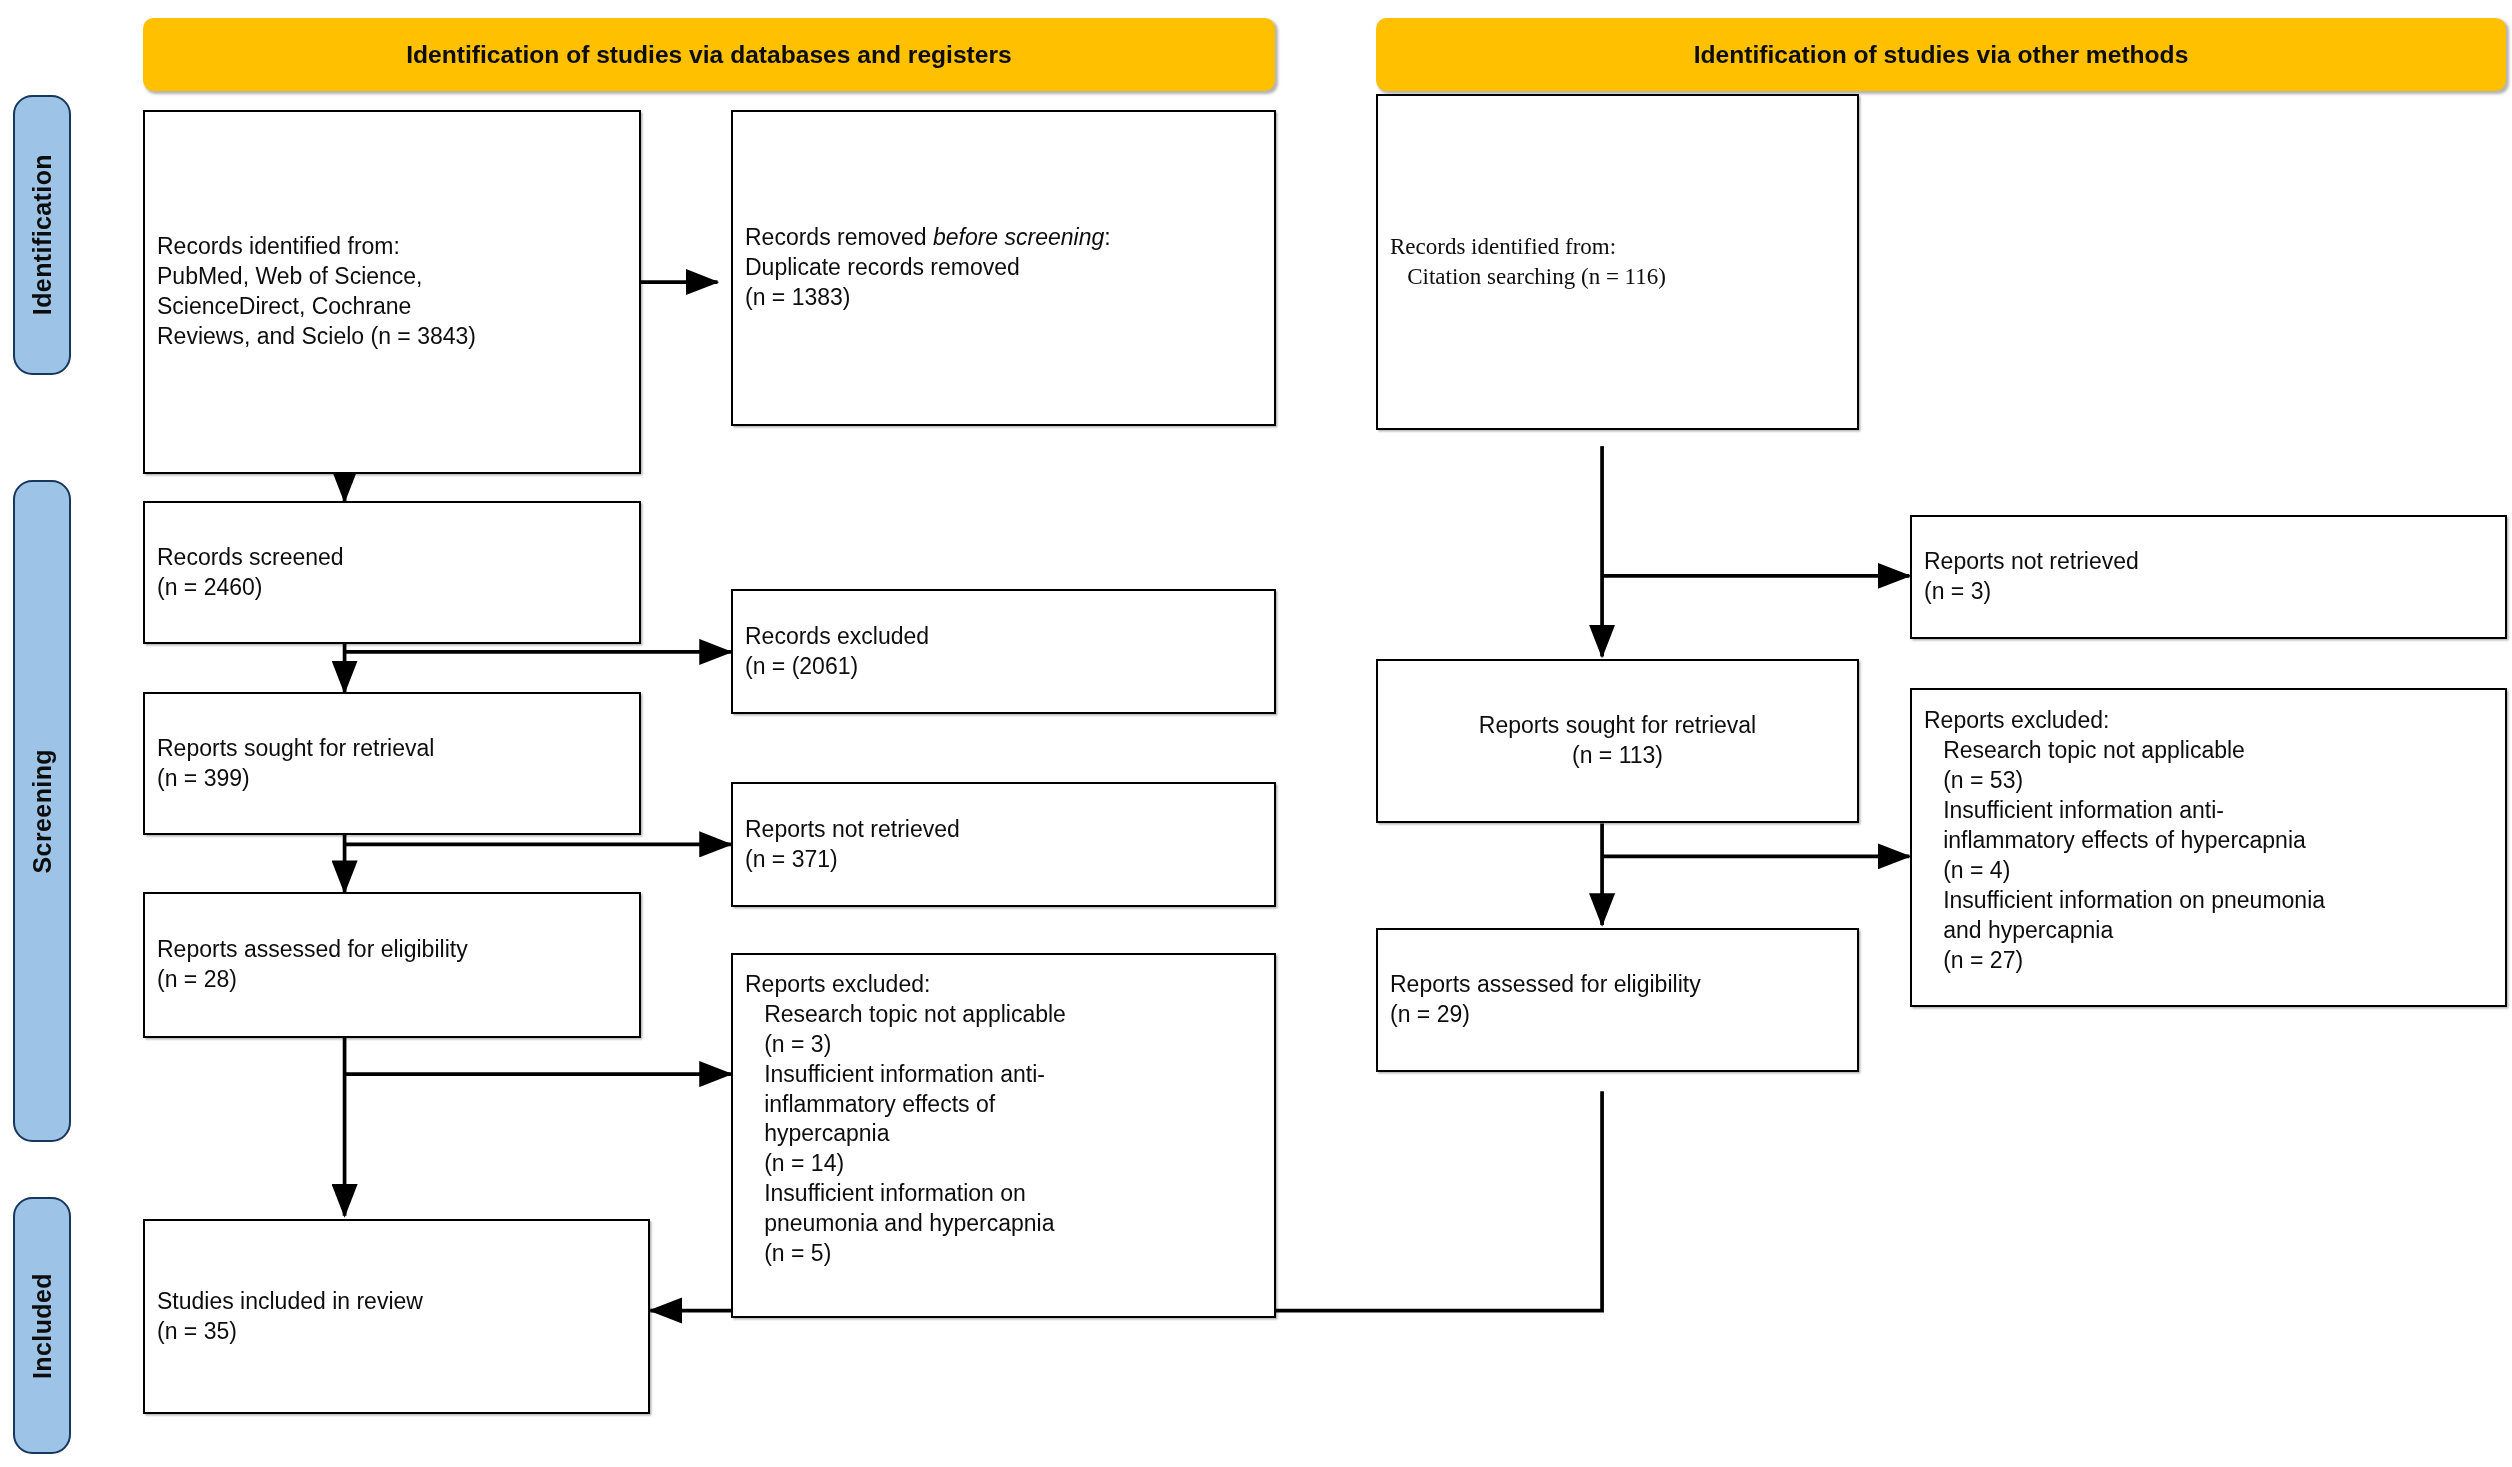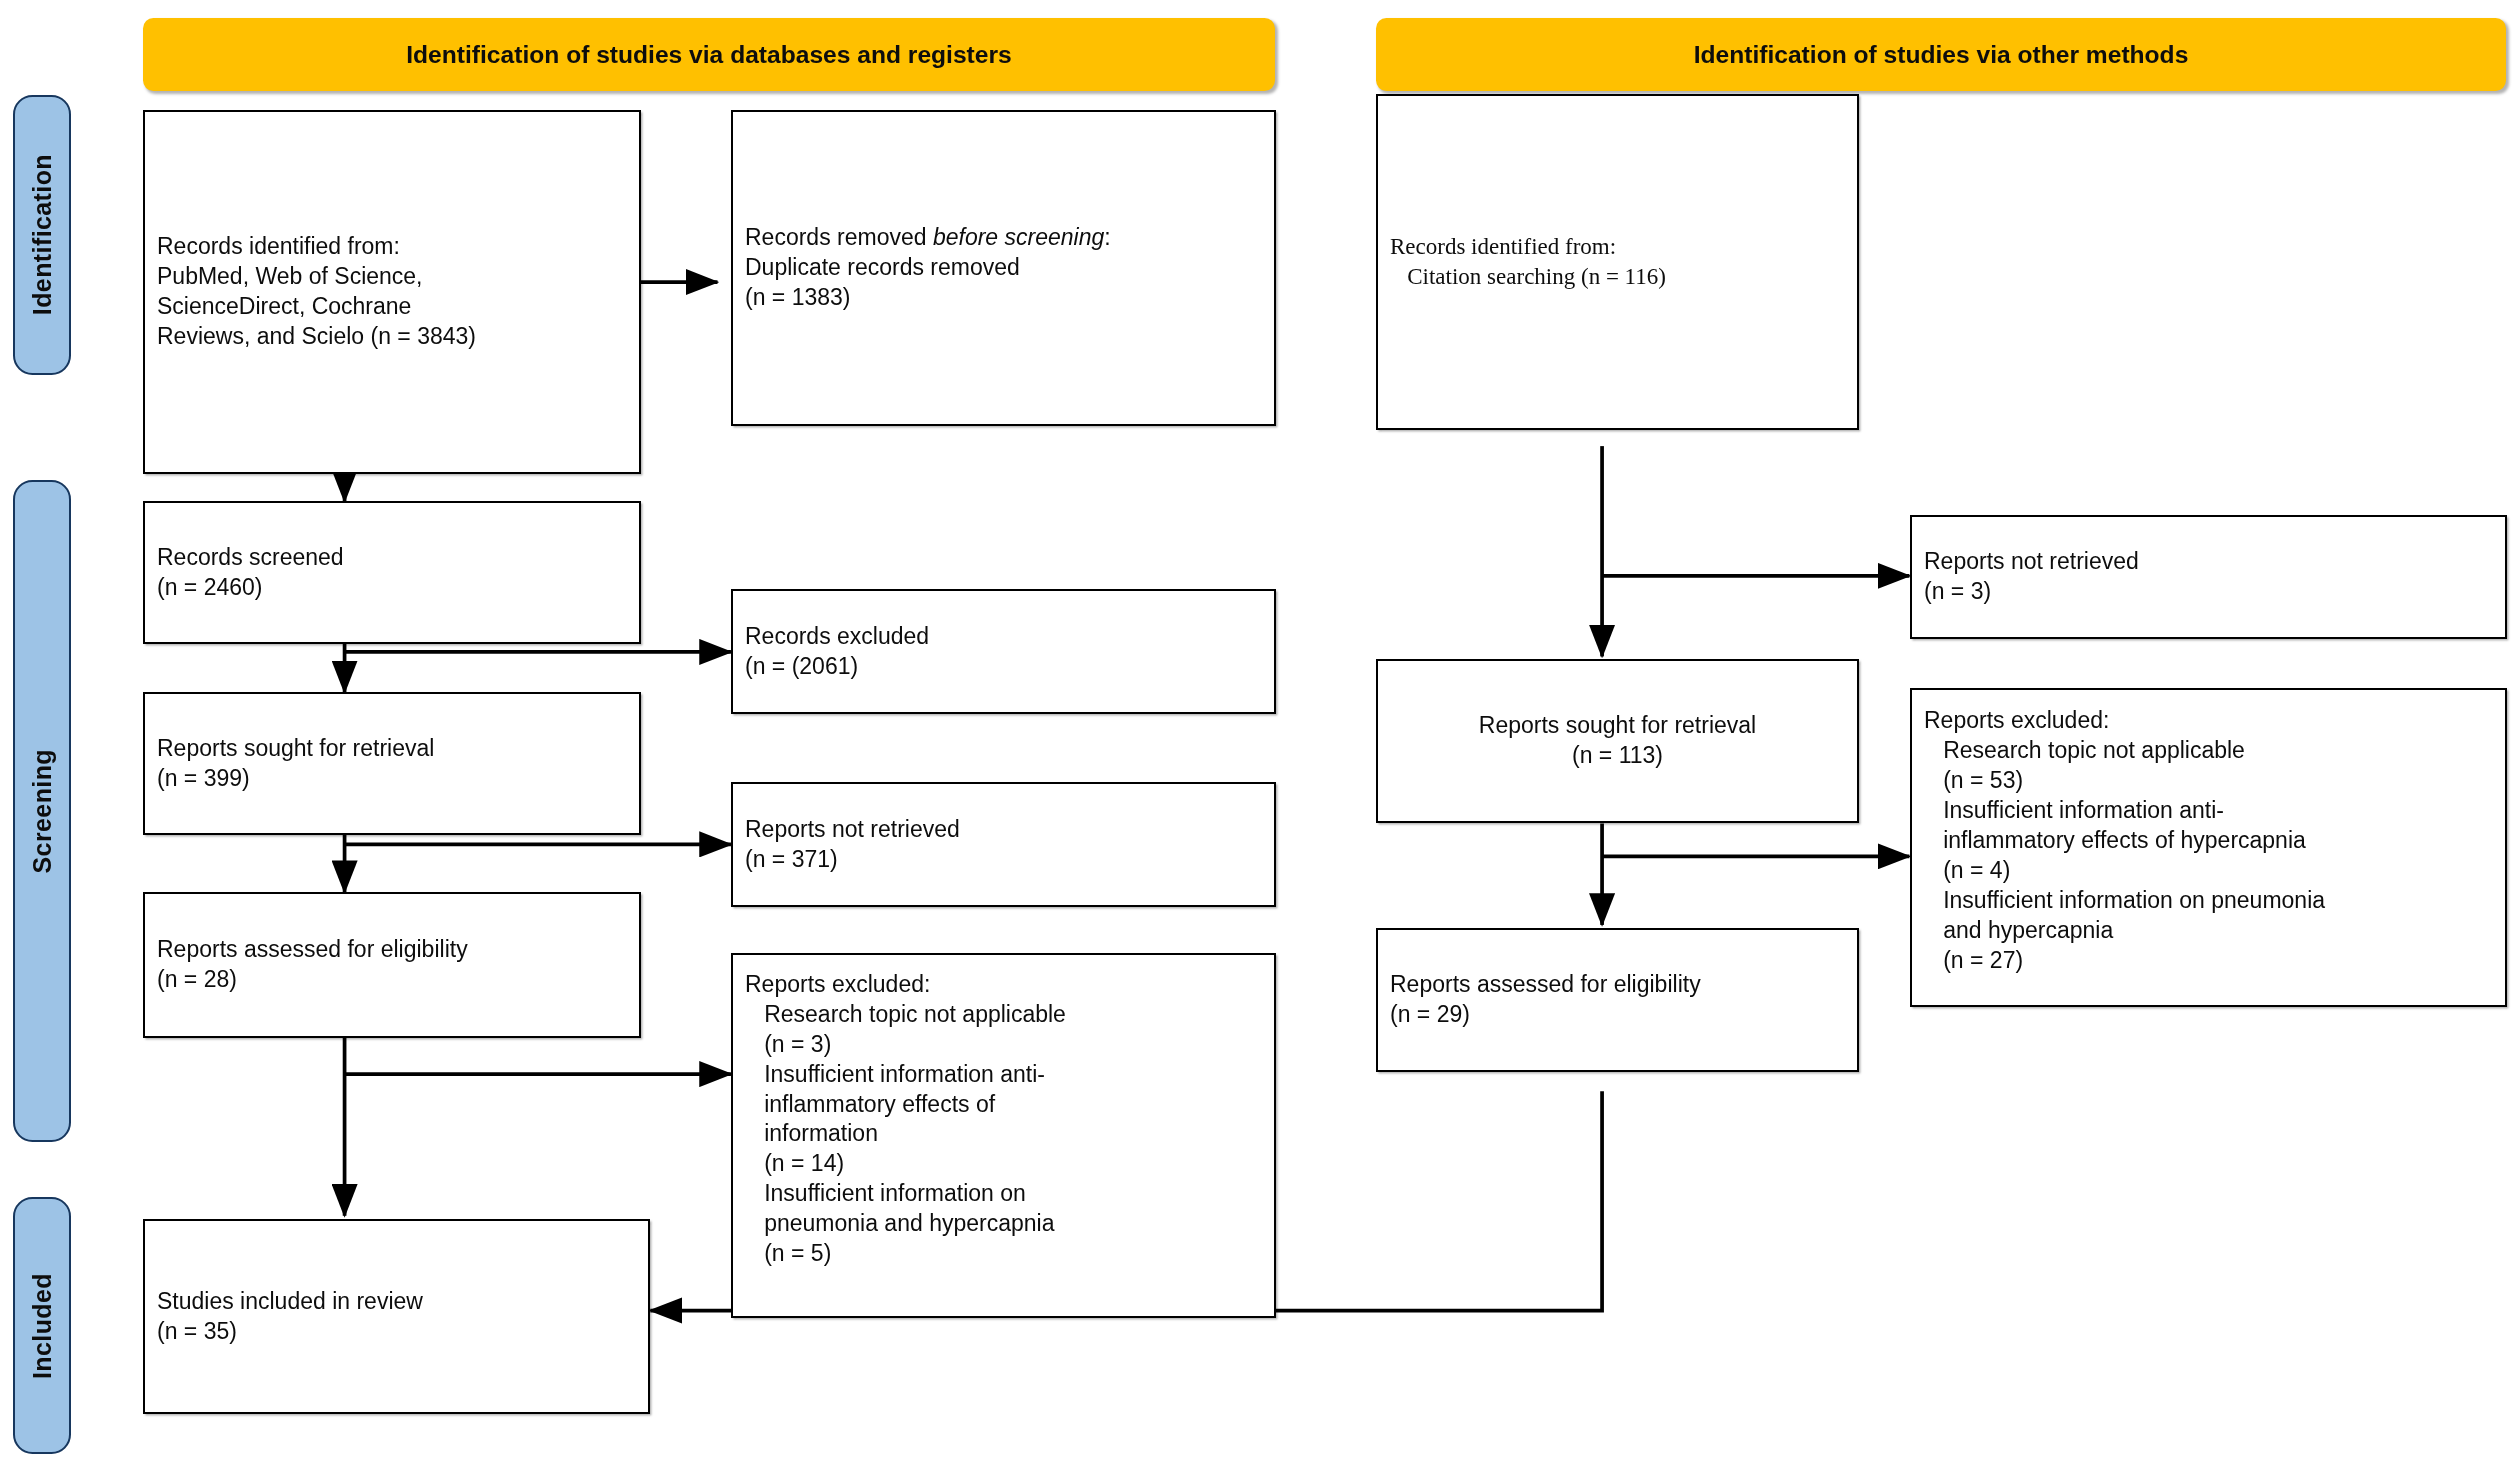--- a/index.html
+++ b/index.html
@@ -187,21 +187,21 @@
     <div class="box-text"><span>Reports assessed for eligibility</span>
 <span>(n = 28)</span></div>
   </div>
 
   <div class="flow-box align-top" style="left:731px; top:953px; width:545px; height:365px; padding-top:15px;">
     <div class="box-text"><span>Reports excluded:</span>
 <span>   Research topic not applicable</span>
 <span>   (n = 3)</span>
 <span>   Insufficient information anti-</span>
 <span>   inflammatory effects of</span>
-<span>   information</span>
+<span>   hypercapnia</span>
 <span>   (n = 14)</span>
 <span>   Insufficient information on</span>
 <span>   pneumonia and hypercapnia</span>
 <span>   (n = 5)</span></div>
   </div>
 
   <div class="flow-box" style="left:143px; top:1219px; width:507px; height:195px;">
     <div class="box-text"><span>Studies included in review</span>
 <span>(n = 35)</span></div>
   </div>

